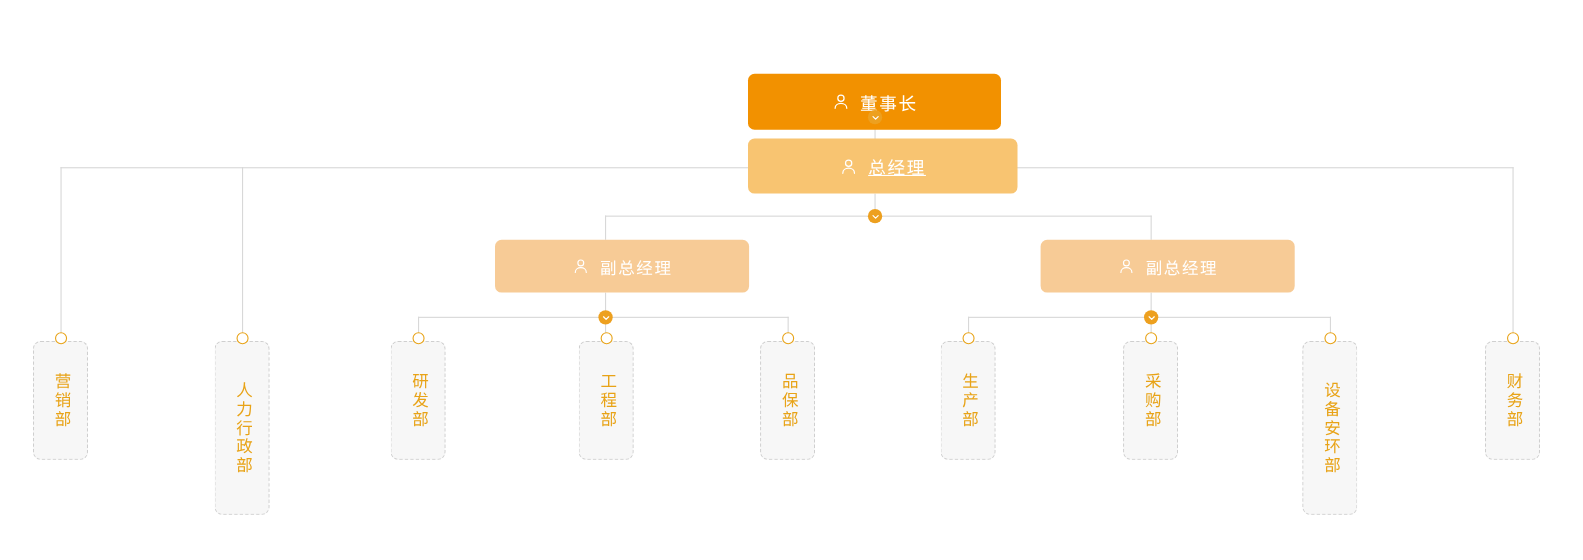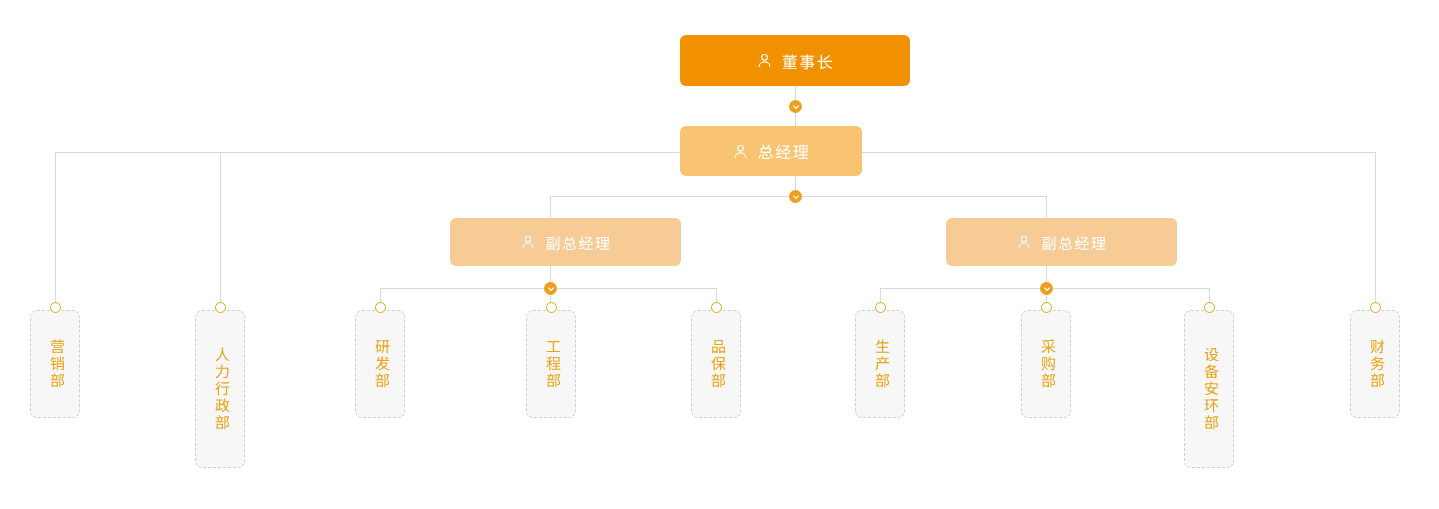--- a/index.html
+++ b/index.html
@@ -37,20 +37,21 @@
     justify-content: center;
     gap: 9px;
     color: #ffffff;
     letter-spacing: 1.5px;
     white-space: nowrap;
     user-select: none;
   }
   .node-chairman {
     background: #f29100;
     font-size: 16px;
+    margin-top: 32px;
   }
   .node-gm {
     background: #f8c471;
     font-size: 16px;
   }
   .node-vgm {
     background: #f7cb96;
     font-size: 15px;
     margin-left: 16px;
   }
@@ -152,21 +153,21 @@
     </span>
     <span class="node-label">董事长</span>
   </div>
 
   <div class="badge-collapse" style="left:789px; top:100px;">
     <svg viewBox="0 0 24 24" width="8" height="8" fill="none" stroke="#ffffff" stroke-width="3.4" stroke-linecap="round" stroke-linejoin="round">
       <path d="M5 9l7 7 7-7"></path>
     </svg>
   </div>
 
-  <div class="node node-gm" style="left:680px; top:126px; width:182px; height:50px;">
+  <div class="node node-gm" style="left:680px; top:126px; width:245px; height:50px;text-decoration:underline;">
     <span class="node-icon">
       <svg viewBox="0 0 24 24" width="17" height="17" fill="none" stroke="#ffffff" stroke-width="1.6" stroke-linecap="round" stroke-linejoin="round">
         <circle cx="12" cy="7.5" r="4"></circle>
         <path d="M4.5 20.5c0-4 3.4-6.5 7.5-6.5s7.5 2.5 7.5 6.5"></path>
       </svg>
     </span>
     <span class="node-label">总经理</span>
   </div>
 
   <div class="badge-collapse" style="left:789px; top:190px;">

